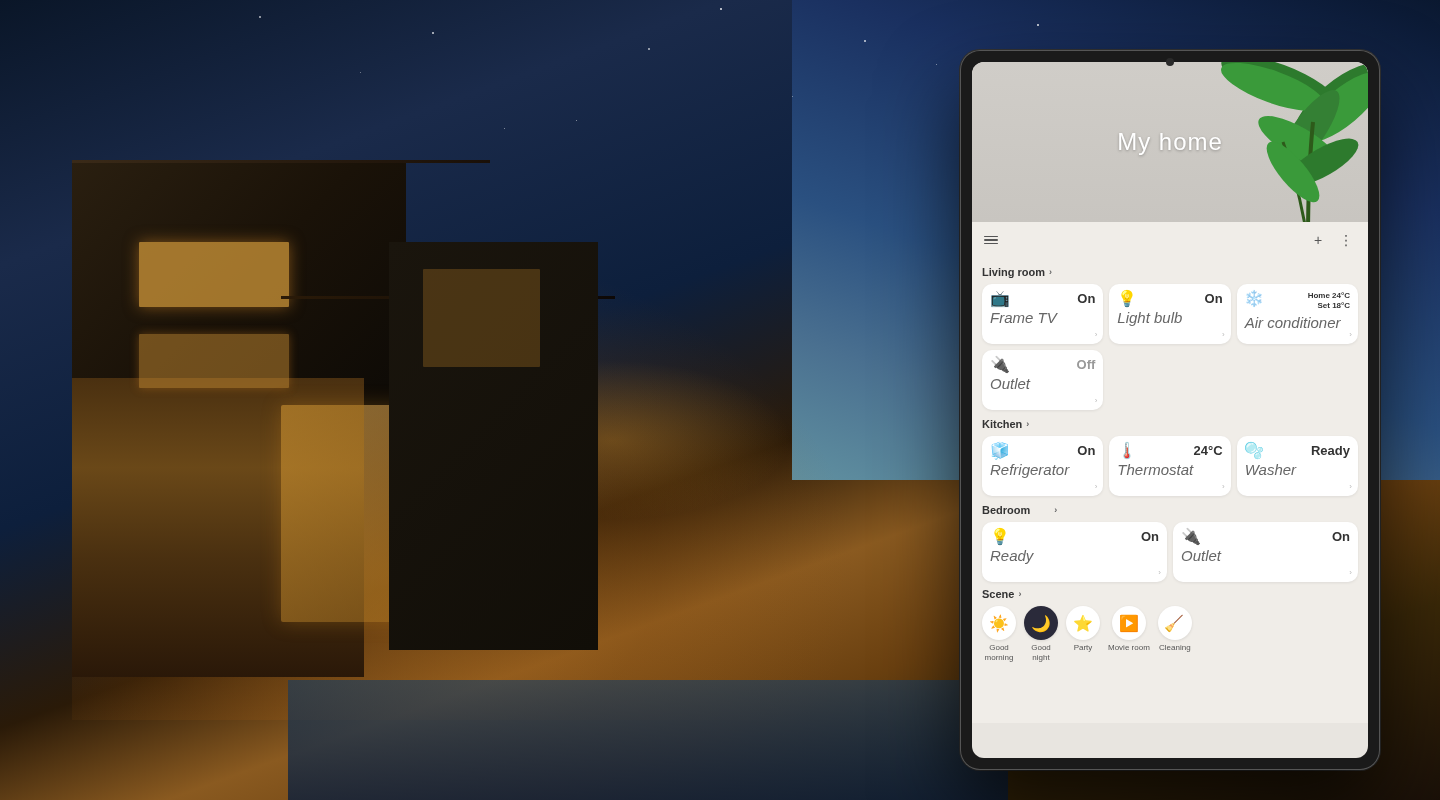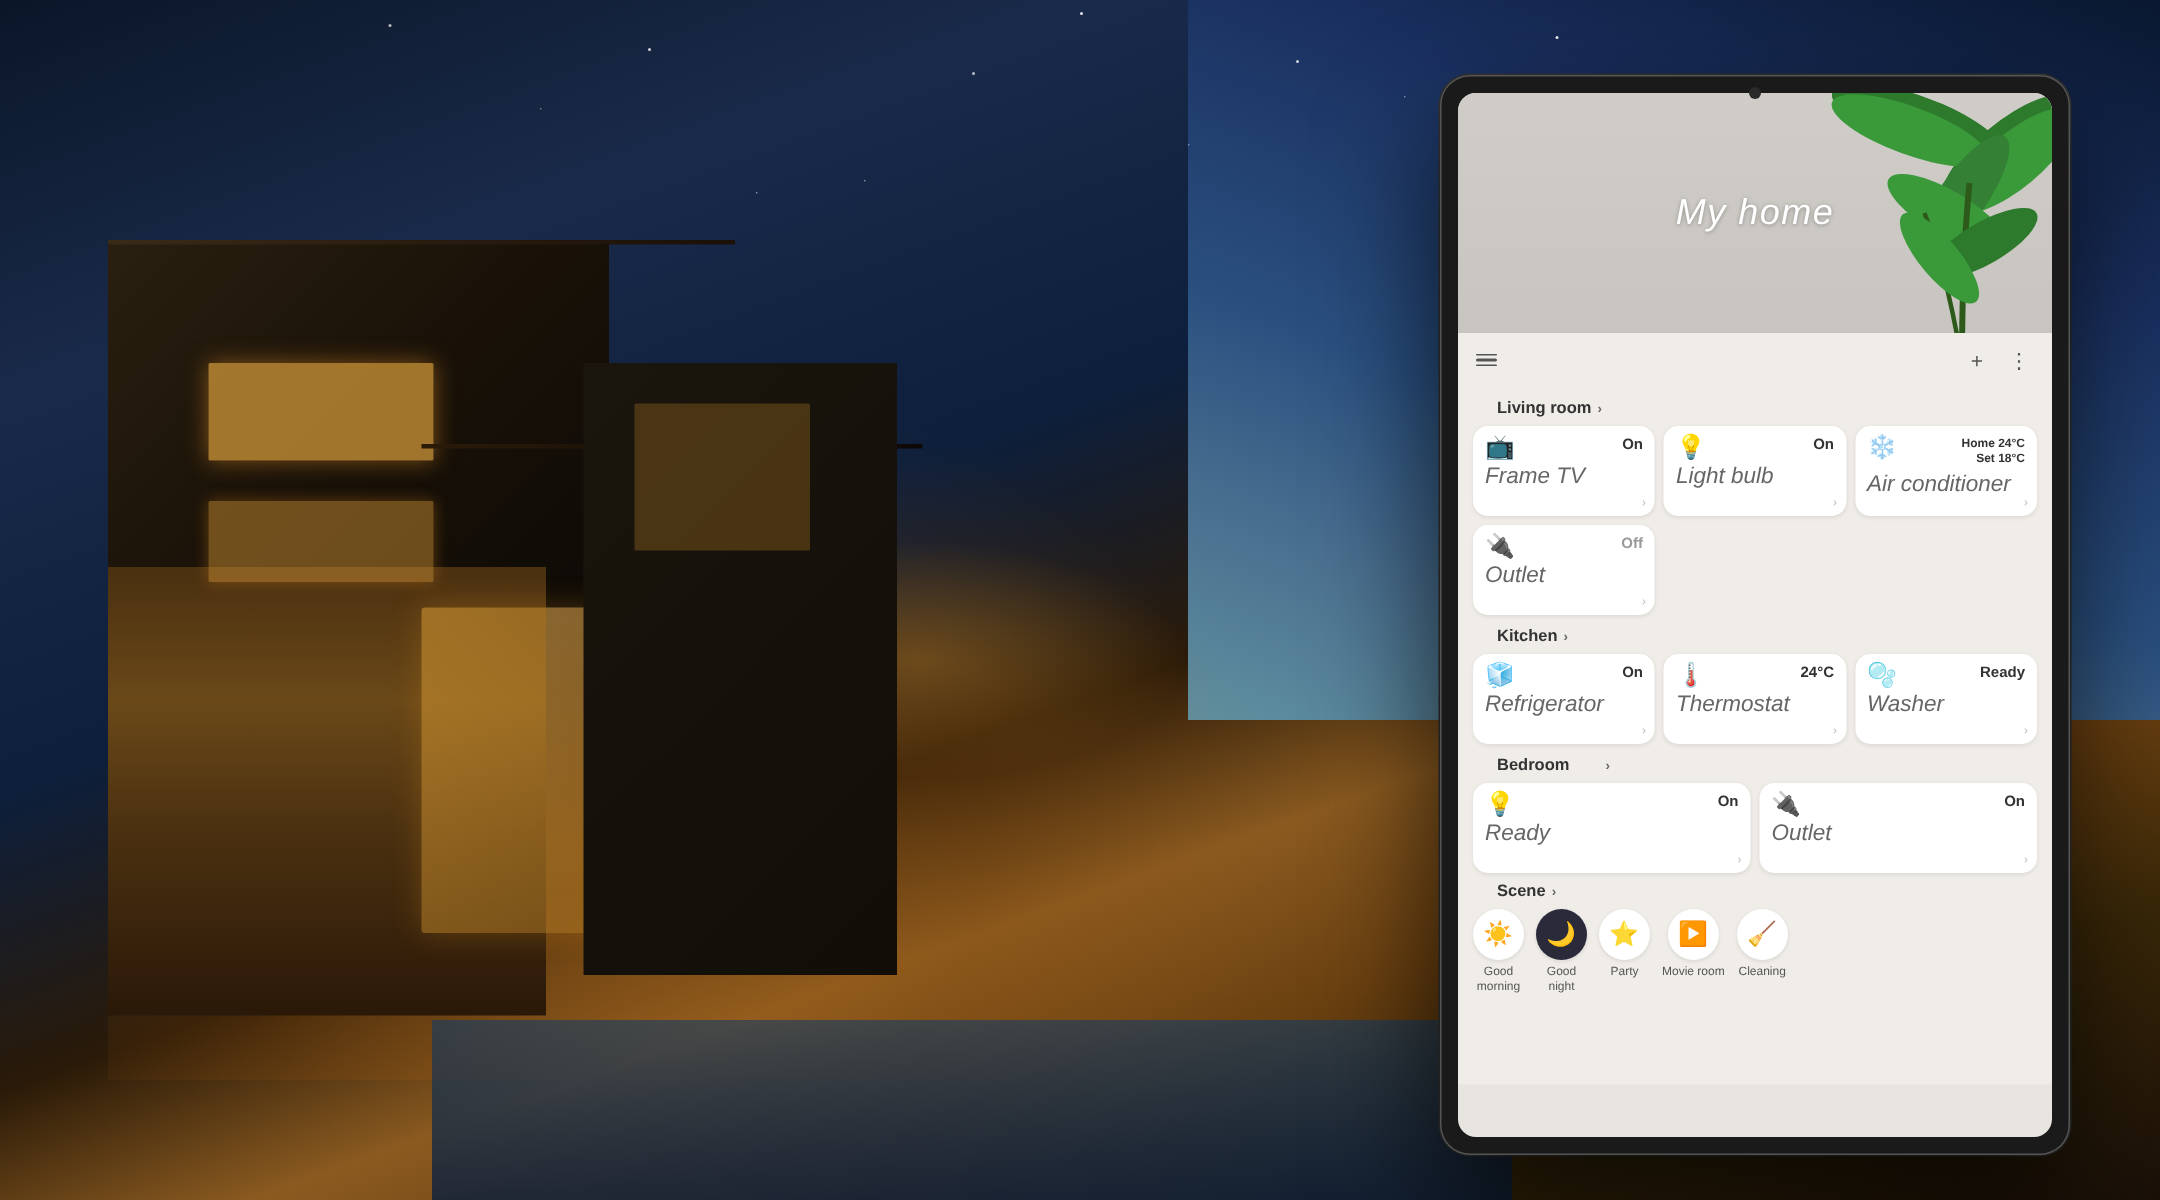--- a/index.html
+++ b/index.html
@@ -124,21 +124,20 @@
       gap: 4px;
       align-items: center;
     }
 
     
     .hero-area {
       height: 160px;
       background: linear-gradient(180deg, #d0cdc8 0%, #c8c5c0 100%);
       position: relative;
       overflow: hidden;
-      font-style: italic;
     }
 
     .home-title {
       position: absolute;
       top: 50%;
       left: 50%;
       transform: translate(-50%, -50%);
       color: white;
       font-size: 24px;
       font-weight: 300;
@@ -194,21 +193,21 @@
     }
 
     
     .section-header {
       display: flex;
       align-items: center;
       gap: 4px;
       font-size: 11px;
       font-weight: 600;
       color: #333;
-      margin: 8px 16px 6px;
+      margin: 8px 0 6px;
     }
     .section-chevron {
       font-size: 9px;
       color: #666;
     }
 
     
     .cards-grid {
       display: grid;
       grid-template-columns: repeat(3, 1fr);
@@ -244,21 +243,21 @@
       align-items: flex-start;
       margin-bottom: 2px;
     }
 
     .device-icon {
       font-size: 16px;
       line-height: 1;
     }
 
     .device-status {
-      font-size: 10px;
+      font-size: 13px;
       font-weight: 600;
       color: #333;
     }
 
     .device-status.on { color: #333; }
     .device-status.off { color: #999; }
     .device-status.ready { color: #333; }
     .device-status.temp { color: #333; }
 
     .device-name {

